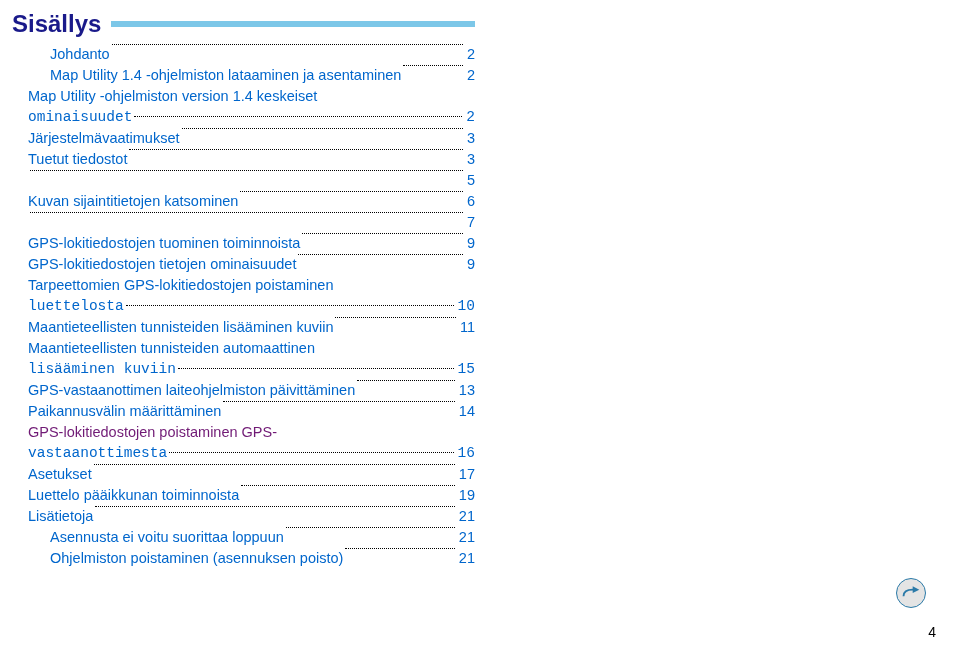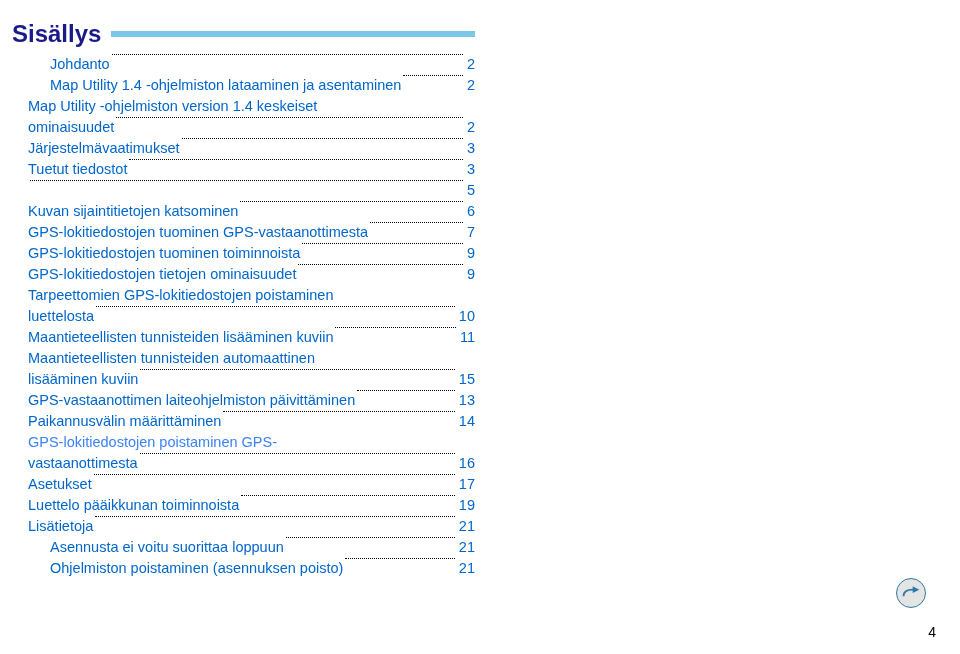--- a/index.html
+++ b/index.html
@@ -5,21 +5,21 @@
   * { margin: 0; padding: 0; box-sizing: border-box; }
   body {
     width: 960px;
     height: 654px;
     background: #ffffff;
     font-family: Arial, Helvetica, sans-serif;
     position: relative;
     overflow: hidden;
   }
   .page {
-    padding: 20px 0 0 12px;
+    padding: 10px 0 0 12px;
     width: 475px;
   }
   .header-row {
     display: flex;
     align-items: center;
     margin-bottom: 6px;
   }
   .title {
     color: #1a1a8a;
     font-size: 24px;
@@ -36,30 +36,30 @@
     font-size: 14.5px;
     line-height: 1.45;
   }
   .toc-row {
     display: flex;
     align-items: flex-start;
     white-space: nowrap;
   }
   .toc-row.sub { padding-left: 22px; }
   .toc-label { color: #0066cc; }
-  .toc-label.black { color: #3b82f6; }
+  .toc-label.black { color: #701a75; }
   .toc-dots {
     flex: 1;
     border-bottom: 1.5px dotted #000;
     margin: 0 2px 3px 2px;
     min-width: 6px;
   }
   .toc-page { color: #0066cc; padding-left: 2px; }
   .toc-multiline .line1 { display: flex; align-items: baseline; }
-  .toc-multiline .line2 { display: flex; align-items: flex-start; }
+  .toc-multiline .line2 { display: flex; align-items: center; font-family: Liberation Mono, monospace; }
   .page-number {
     position: absolute;
     right: 24px;
     bottom: 14px;
     font-size: 14px;
     color: #000;
   }
   .back-icon {
     position: absolute;
     right: 34px;
@@ -117,21 +117,20 @@
       <div class="toc-row">
         <span class="toc-dots"></span>
         <span class="toc-page">5</span>
       </div>
       <div class="toc-row">
         <span class="toc-label">Kuvan sijaintitietojen katsominen</span>
         <span class="toc-dots"></span>
         <span class="toc-page">6</span>
       </div>
       <div class="toc-row">
-        <span class="toc-label">GPS-lokitiedostojen tuominen GPS-vastaanottimesta</span>
         <span class="toc-dots"></span>
         <span class="toc-page">7</span>
       </div>
       <div class="toc-row">
         <span class="toc-label">GPS-lokitiedostojen tuominen toiminnoista</span>
         <span class="toc-dots"></span>
         <span class="toc-page">9</span>
       </div>
       <div class="toc-row">
         <span class="toc-label">GPS-lokitiedostojen tietojen ominaisuudet</span>

